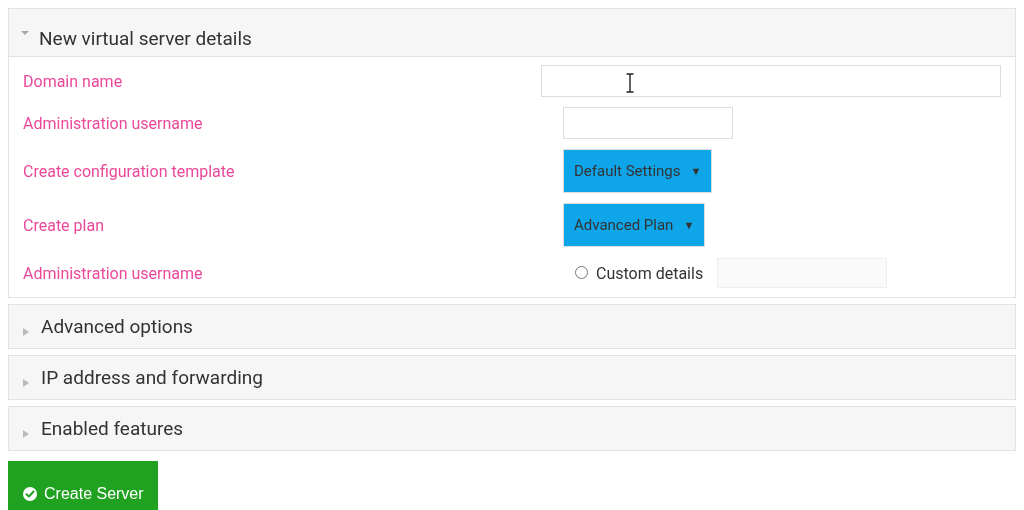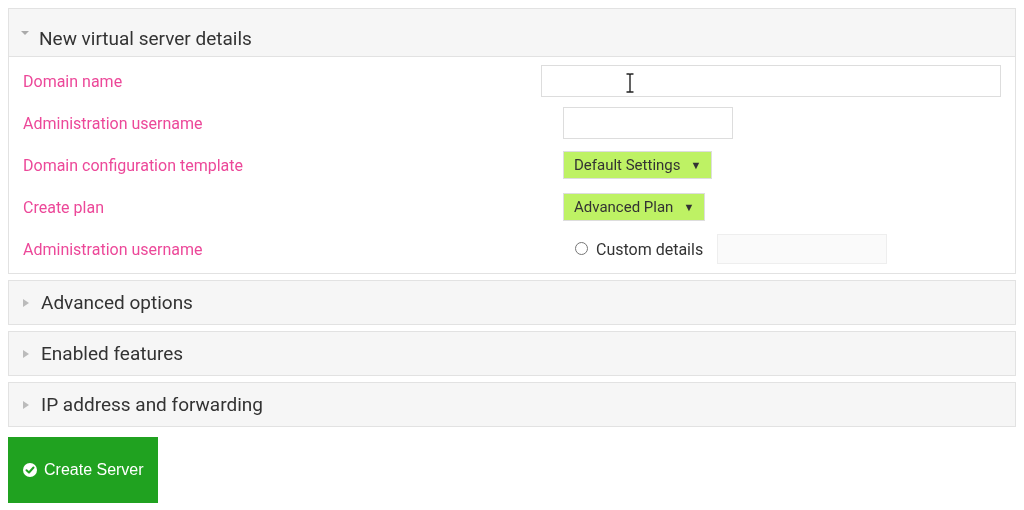--- a/index.html
+++ b/index.html
@@ -60,23 +60,23 @@
     height: 32px;
     border: 1px solid #ddd;
     background: #fff;
     padding: 4px 8px;
     font-size: 15px;
   }
   .text-input.tiny { width: 170px; }
   .select-like {
     display: inline-flex;
     align-items: center;
-    height: 28px;
+    height: 44px;
     border: 1px solid #ddd;
-    background: #bef264;
+    background: #0ea5e9;
     padding: 4px 10px;
     font-size: 15px;
     cursor: pointer;
     gap: 8px;
   }
   .select-caret {
     font-size: 11px;
     color: #333;
     margin-left: 2px;
   }
@@ -94,21 +94,21 @@
     height: 30px;
     border: 1px solid #eee;
     background: #fafafa;
     padding: 4px 8px;
   }
   .collapsed-section {
     background: #f6f6f6;
     border: 1px solid #e2e2e2;
     padding: 10px 12px;
     display: flex;
-    align-items: center;
+    align-items: flex-end;
     cursor: pointer;
     margin-top: 6px;
   }
   .collapsed-section .title {
     font-size: 19px;
     color: #333;
     font-weight: 400;
   }
   .collapsed-section .toggle-icon {
     display: inline-flex;
@@ -165,21 +165,21 @@
 
 
     <div class="form-row">
       <div class="label-col">Administration username</div>
       <div class="input-col">
         <input type="password" class="text-input tiny" value="" style="">
       </div>
     </div>
 
     <div class="form-row">
-      <div class="label-col">Domain configuration template</div>
+      <div class="label-col">Create configuration template</div>
       <div class="input-col">
         <div class="select-like">
           <span>Default Settings</span>
           <span class="select-caret">▼</span>
         </div>
       </div>
     </div>
 
     <div class="form-row">
       <div class="label-col">Create plan</div>
@@ -216,30 +216,30 @@
     </span>
     <span class="title">Advanced options</span>
   </div>
 
   <div class="collapsed-section">
     <span class="toggle-icon">
       <svg width="10" height="12" viewBox="0 0 10 12">
           <path d="M2 2 L8 6 L2 10 Z" fill="#bbb"></path>
         </svg>
     </span>
-    <span class="title">Enabled features</span>
+    <span class="title">IP address and forwarding</span>
   </div>
 
   <div class="collapsed-section">
     <span class="toggle-icon">
       <svg width="10" height="12" viewBox="0 0 10 12">
           <path d="M2 2 L8 6 L2 10 Z" fill="#bbb"></path>
         </svg>
     </span>
-    <span class="title">IP address and forwarding</span>
+    <span class="title">Enabled features</span>
   </div>
 
   <button class="create-btn">
     <span class="circle-check">
       <svg width="16" height="16" viewBox="0 0 16 16">
         <circle cx="8" cy="8" r="7" fill="#fff"></circle>
         <path d="M4.5 8.2 L7 10.5 L11.5 5.5" stroke="#20a220" stroke-width="2" fill="none" stroke-linecap="round" stroke-linejoin="round"></path>
       </svg>
     </span>
     <span>Create Server</span>

